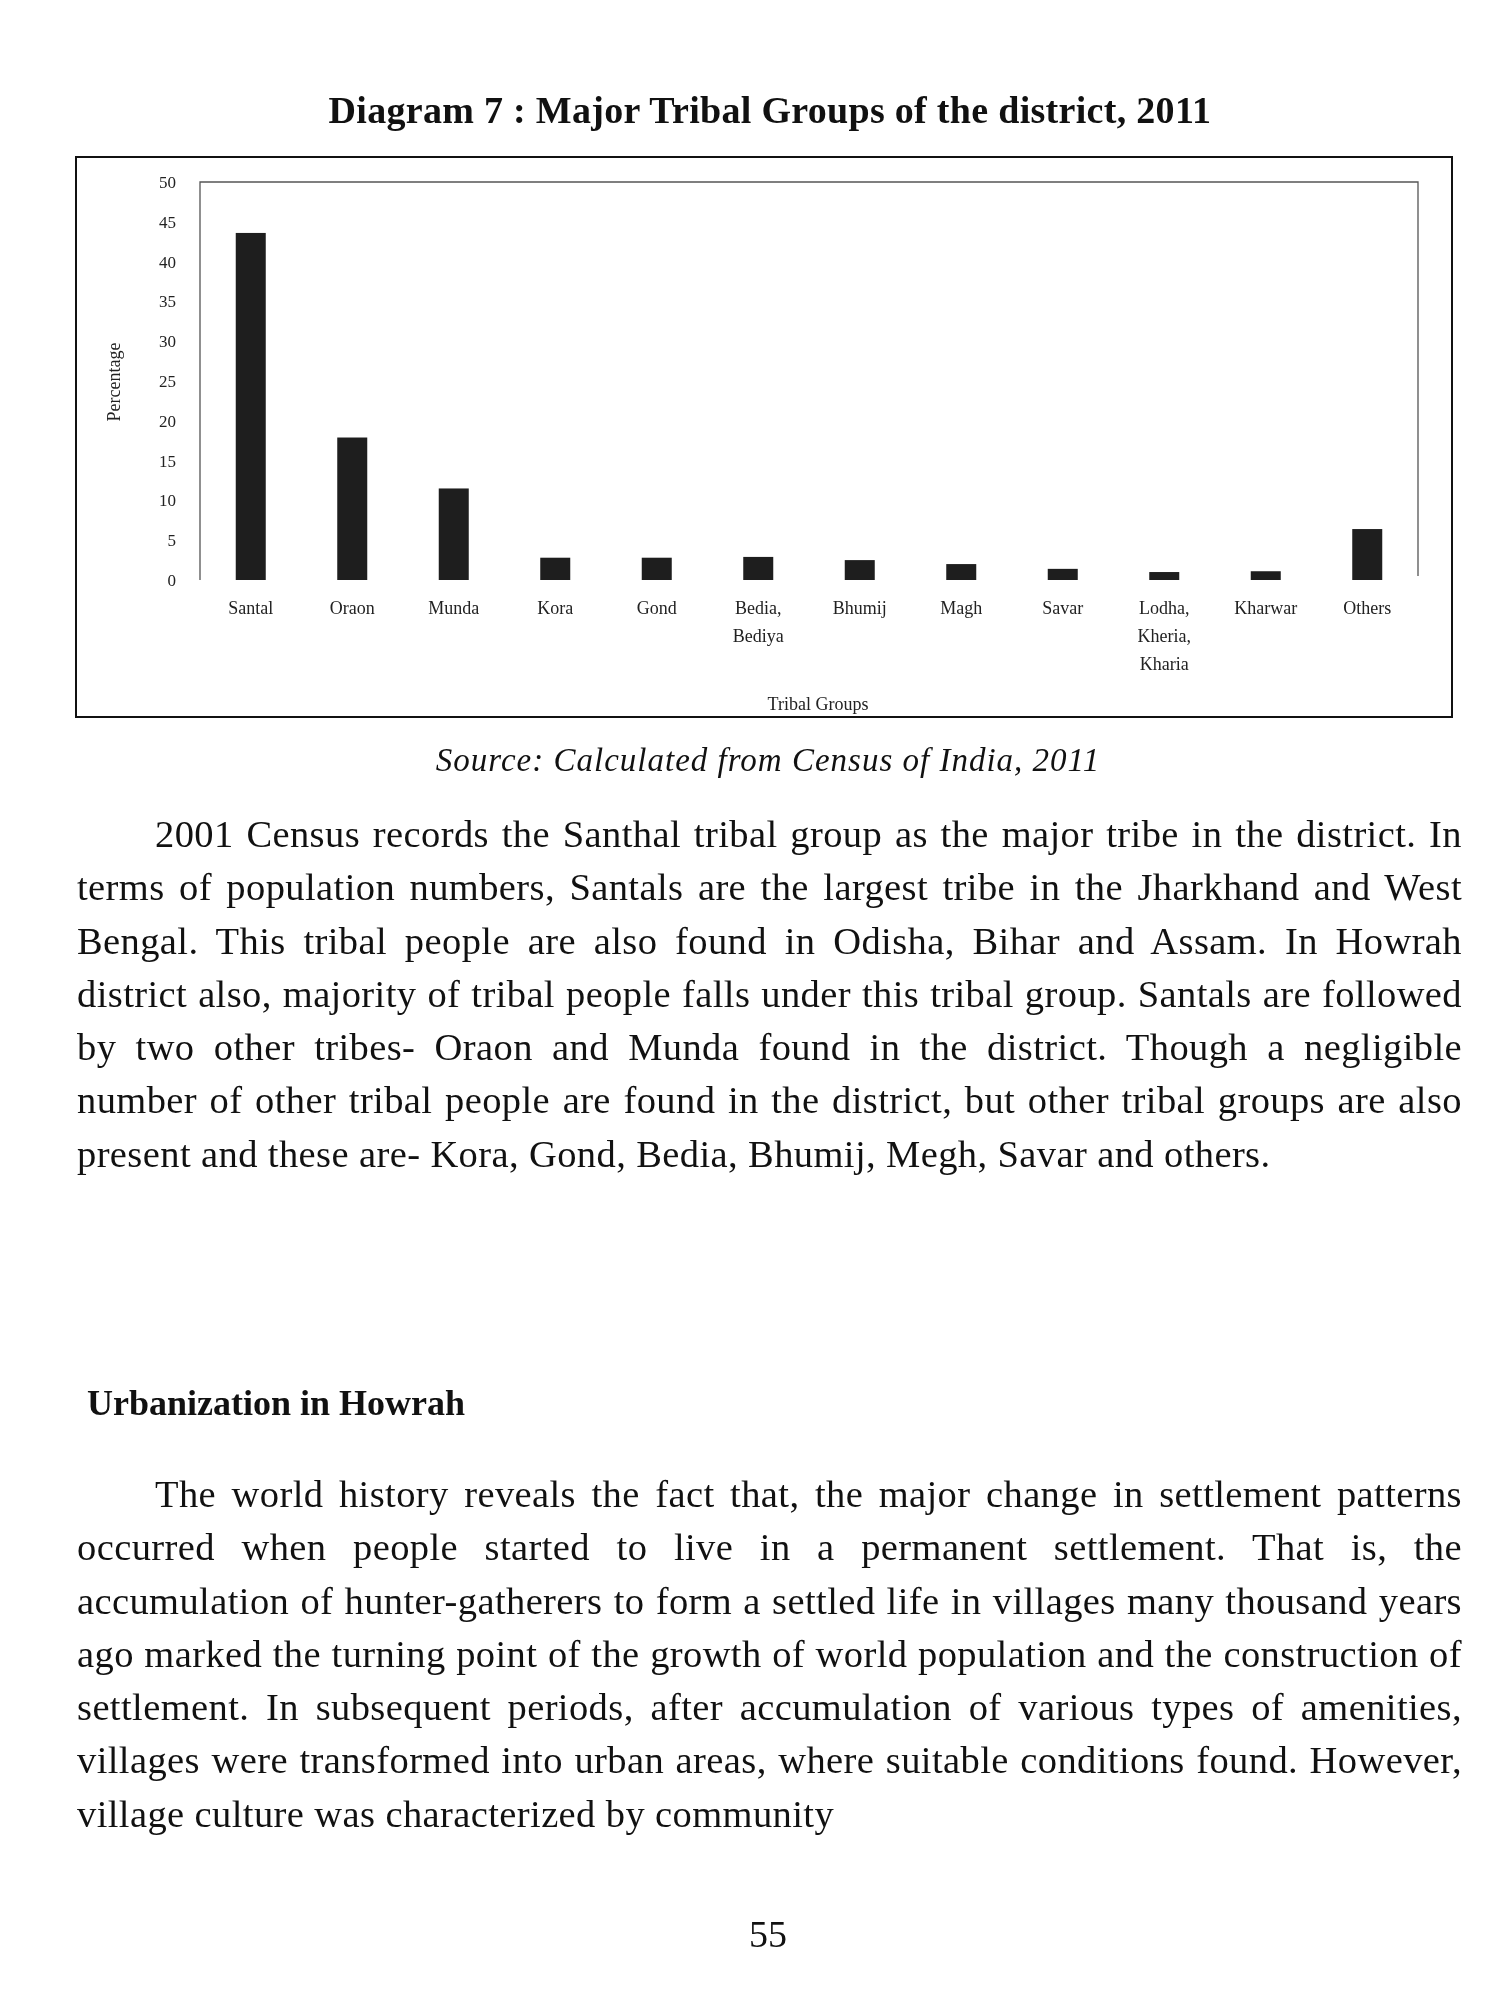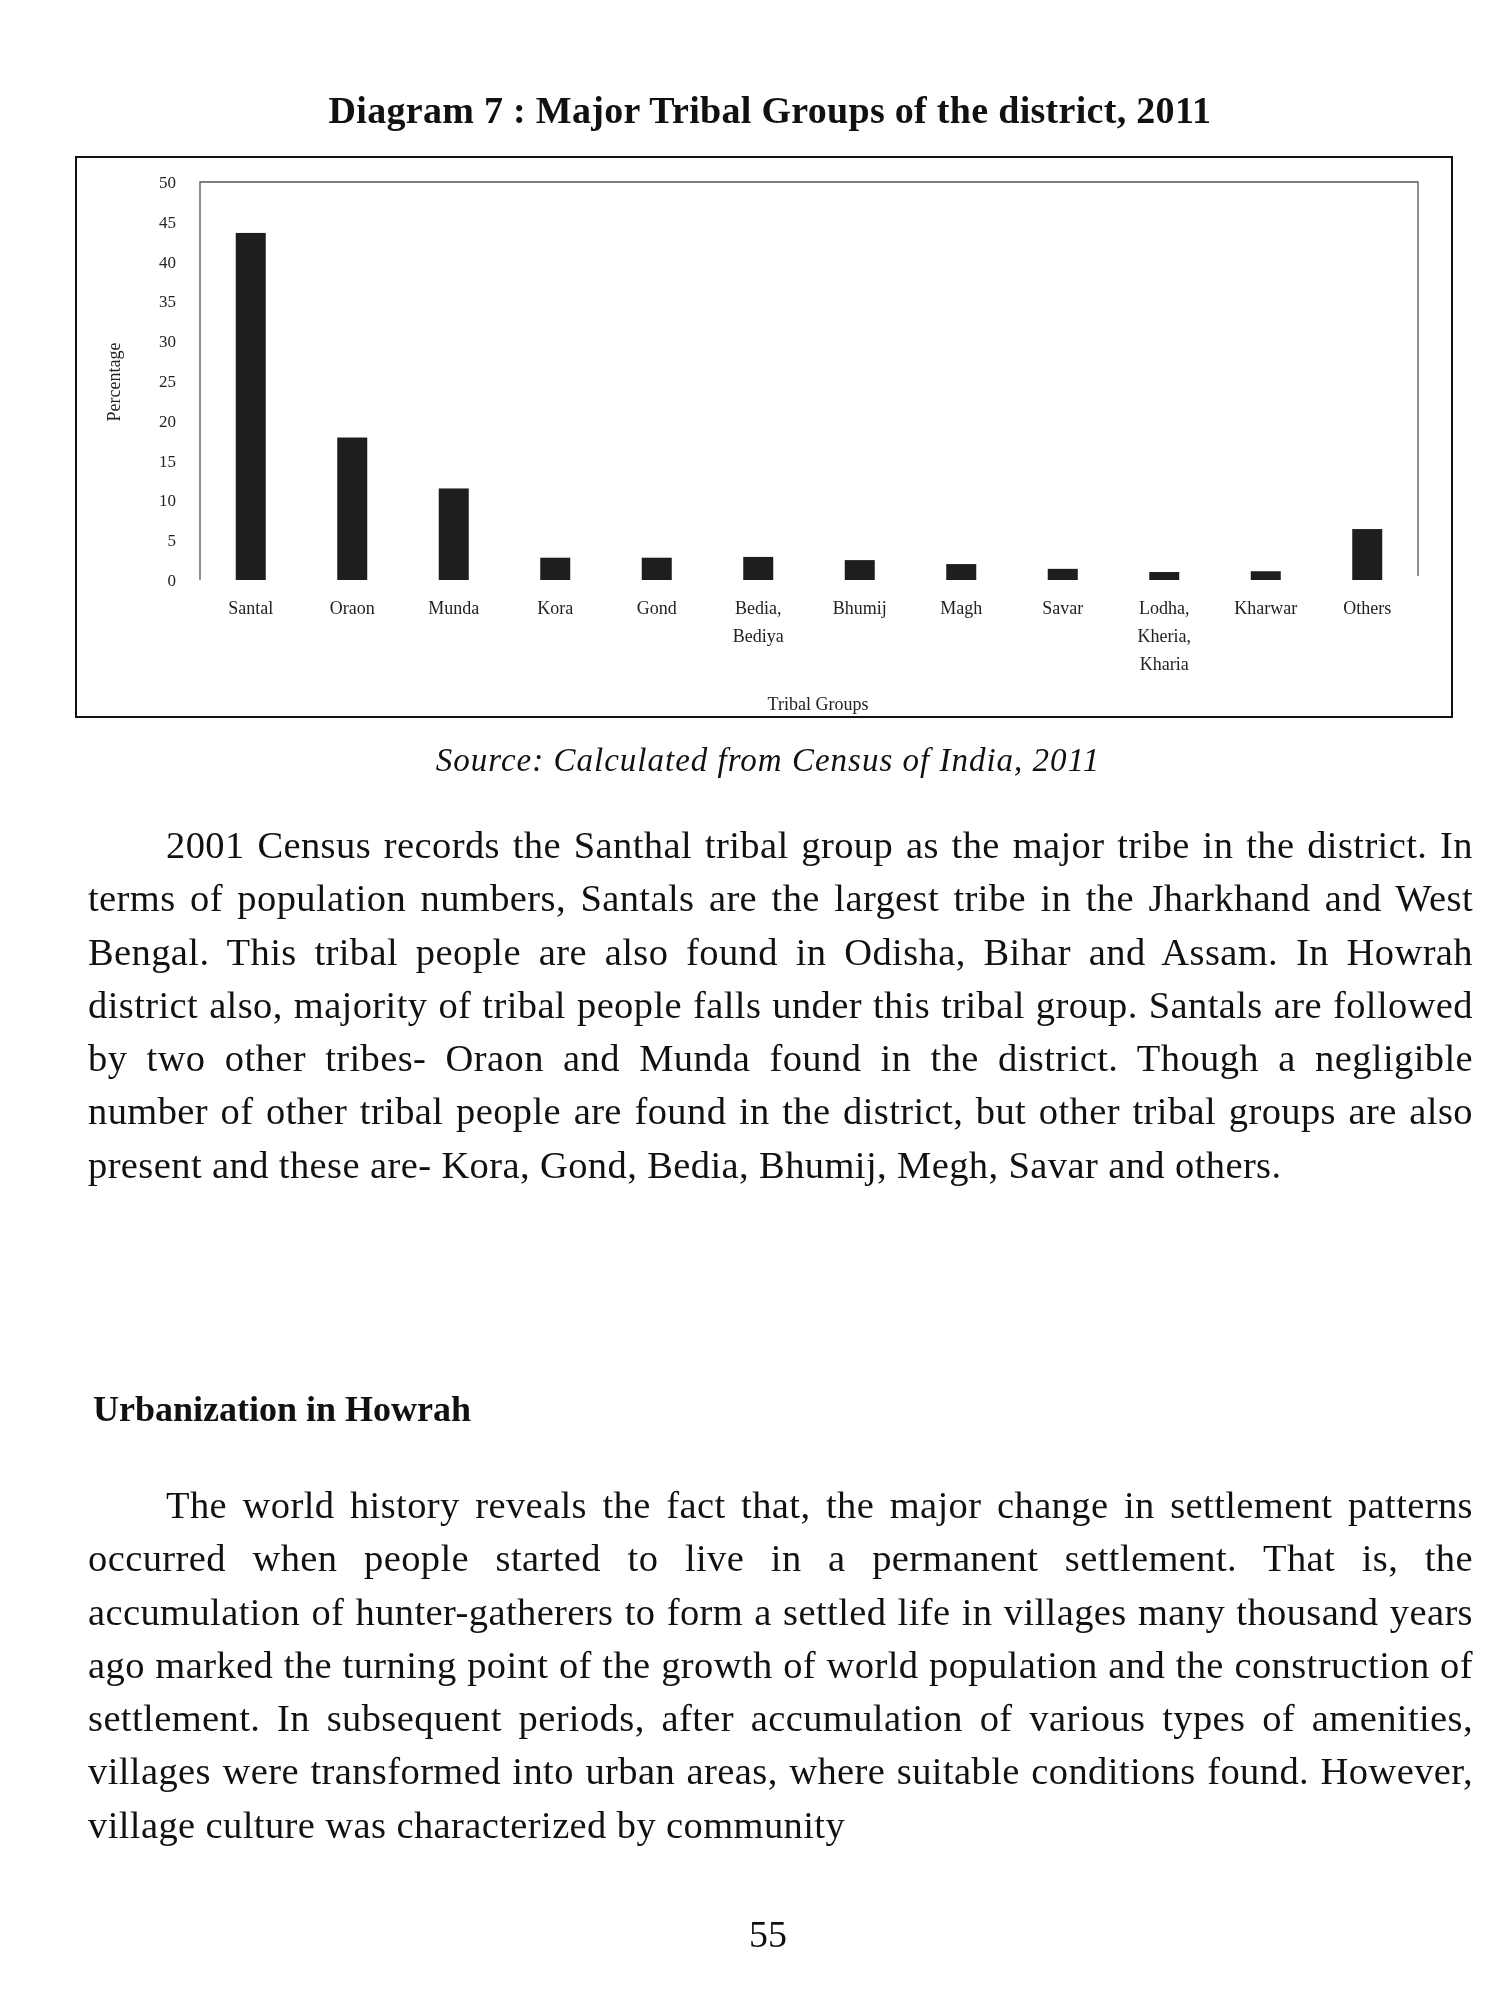--- a/index.html
+++ b/index.html
@@ -6,23 +6,23 @@
   body { width: 1500px; height: 2000px; position: relative; overflow: hidden;
          font-family: "Liberation Serif", "DejaVu Serif", serif; color: #111; }
   .title { position: absolute; left: 0; width: 1500px; top: 88px; text-align: center;
            font-weight: bold; font-size: 38px; letter-spacing: 0.3px; margin-left: 20px; }
   .frame { position: absolute; left: 75px; top: 156px; width: 1378px; height: 562px;
            border: 2px solid #111; box-sizing: border-box; }
   svg.chart { position: absolute; left: 0; top: 0; width: 1500px; height: 760px; }
   .source { position: absolute; left: 0; width: 1500px; top: 742px; text-align: center;
             font-style: italic; font-size: 33px; letter-spacing: 1px; margin-left: 18px; }
   .body-text { position: absolute; left: 77px; width: 1385px; font-size: 38.5px; line-height: 53.3px;
-               text-align: justify; letter-spacing: 0.4px; margin: 11px; }
+               text-align: justify; letter-spacing: 0.4px; margin: 0; }
   .p1 { top: 808px; text-indent: 78px; }
-  .heading { position: absolute; left: 77px; top: 1372px; font-size: 36px; font-weight: bold; margin: 16px; }
+  .heading { position: absolute; left: 77px; top: 1372px; font-size: 36px; font-weight: bold; margin: 10px; }
   .p2 { top: 1468px; text-indent: 78px; }
   .pageno { position: absolute; left: 0; width: 1500px; top: 1912px; text-align: center; font-size: 38px; margin-left: 18px; }
 </style>
 </head>
 <body>
 
 <div class="title">Diagram 7 : Major Tribal Groups of the district, 2011</div>
 
 <div class="frame"></div>
 

